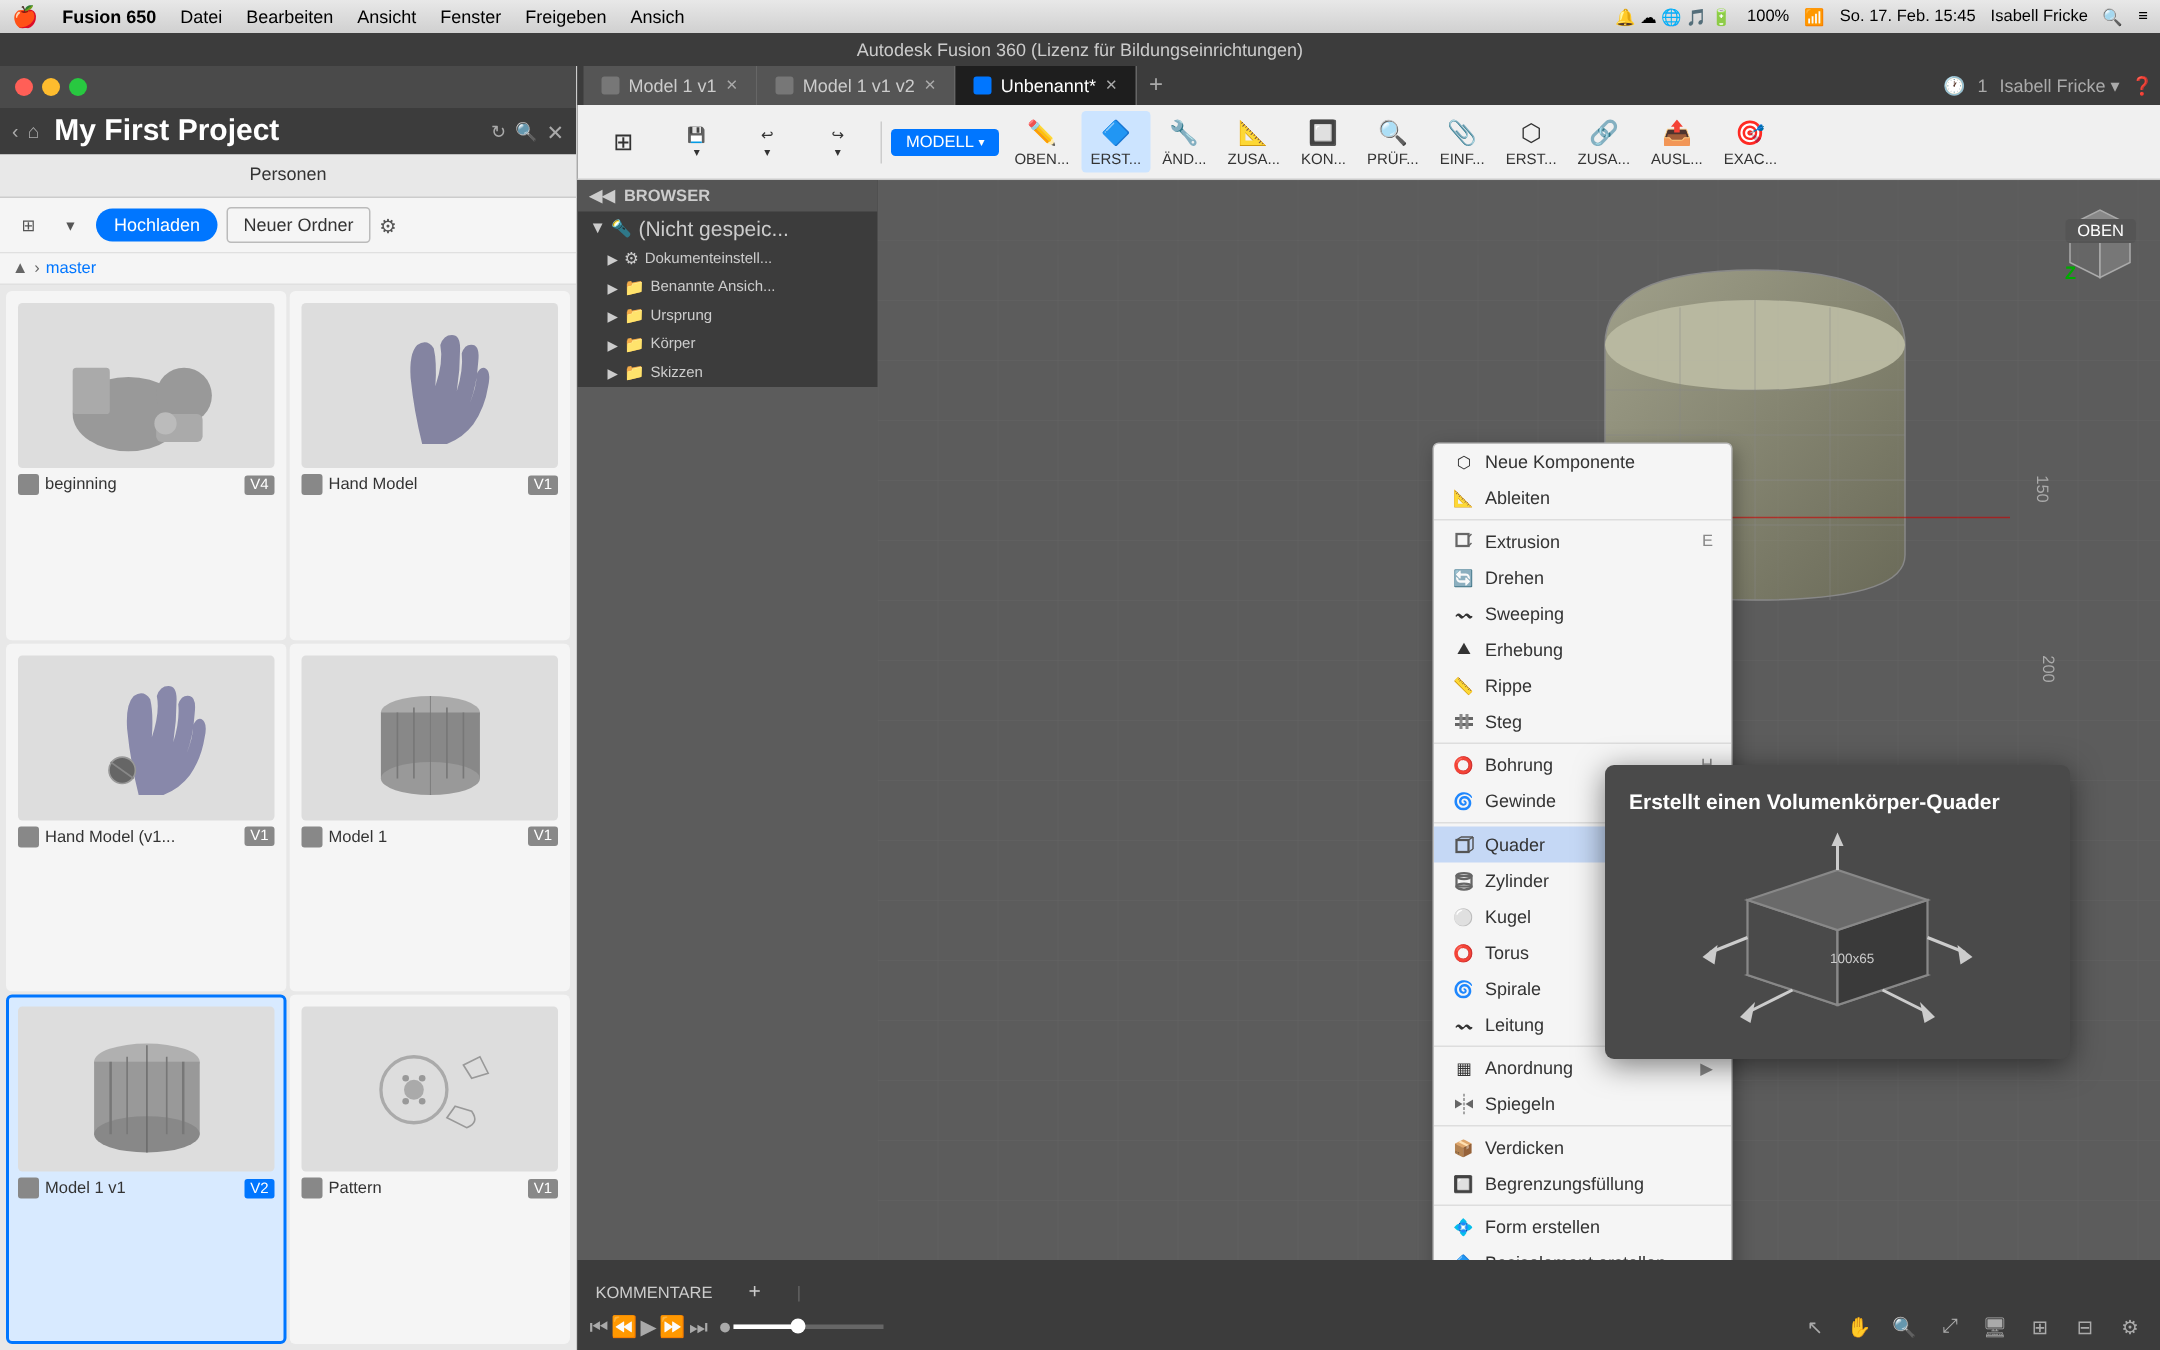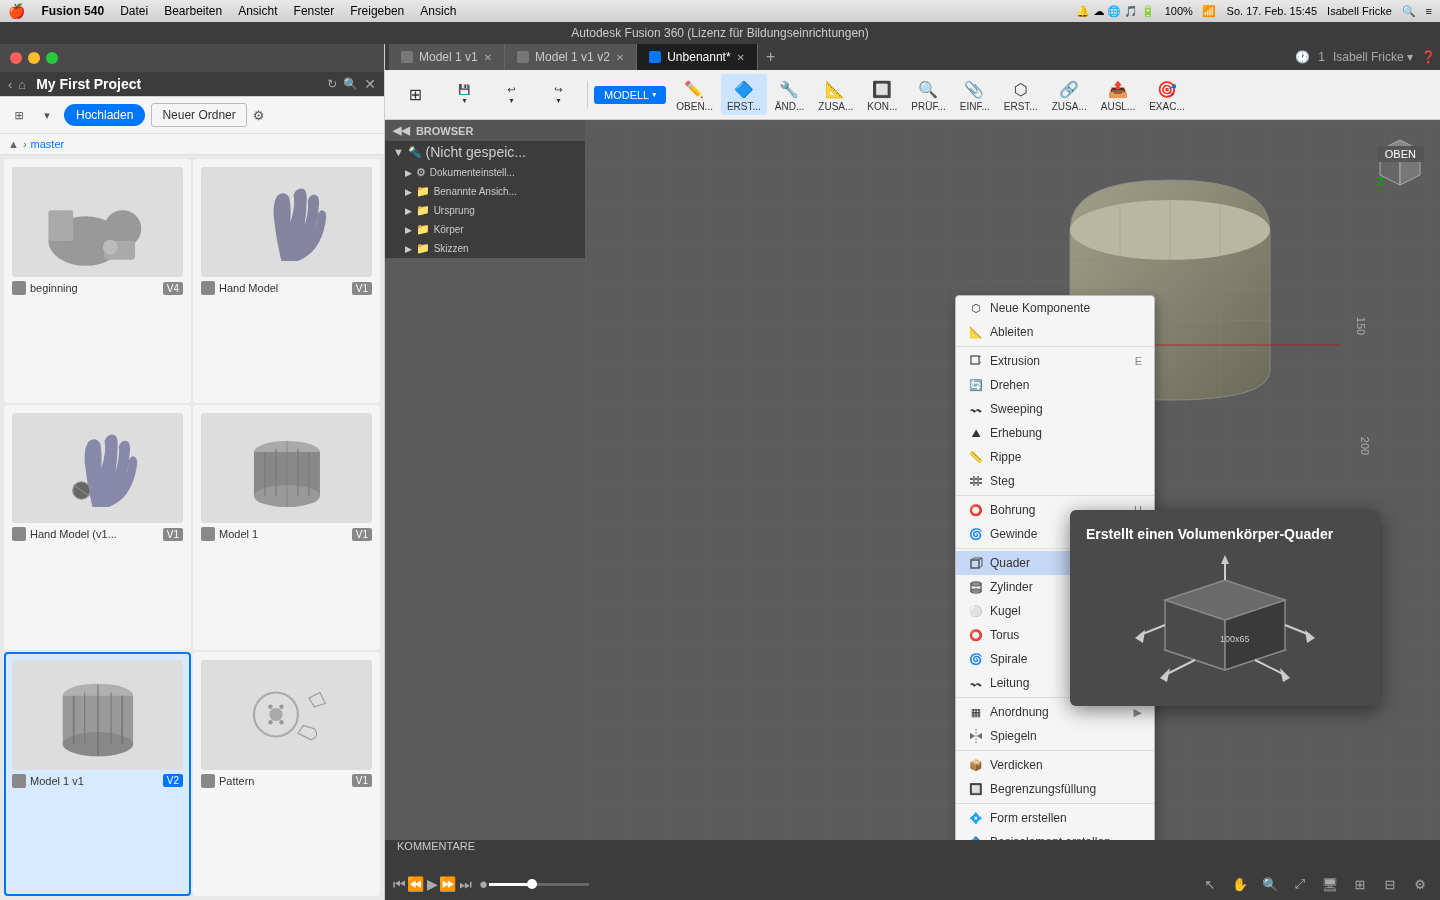--- a/index.html
+++ b/index.html
@@ -62,21 +62,21 @@
     .tl-green { background: #28c840; }
 
     .panel-nav {
       background: #3c3c3c;
       padding: 4px 8px;
       display: flex;
       align-items: center;
       gap: 6px;
     }
     .panel-nav .nav-icon { color: #aaa; font-size: 13px; cursor: pointer; }
-    .panel-title { color: #fff; font-size: 14px; font-weight: 600; flex: 1; margin-left: 4px; }
+    .panel-title { color: #fff; font-size: 20px; font-weight: 600; flex: 1; margin-left: 4px; }
     .panel-nav .sync-icon, .panel-nav .search-icon { color: #aaa; font-size: 12px; cursor: pointer; }
     .panel-nav .close-panel { color: #aaa; font-size: 14px; cursor: pointer; }
 
     .panel-tabs {
       display: flex;
       background: #e8e8e8;
       border-bottom: 1px solid #ccc;
     }
     .panel-tab {
       flex: 1;
@@ -322,26 +322,25 @@
       gap: 4px;
       cursor: pointer;
     }
     .indent-1 { padding-left: 20px; }
 
     
     .comments-bar {
       height: 28px;
       background: #3c3c3c;
       display: flex;
-      align-items: flex-start;
+      align-items: flex-end;
       padding: 0 12px;
       color: #ccc;
       font-size: 11px;
       gap: 24px;
-      flex-direction: column;
     }
 
     
     .bottom-toolbar {
       height: 32px;
       background: #3c3c3c;
       display: flex;
       align-items: center;
       justify-content: space-between;
       padding: 0 8px;
@@ -398,21 +397,21 @@
       display: flex;
       align-items: flex-end;
       justify-content: center;
     }
   </style>
 </head>
 <body>
 
 <div class="mac-menubar">
   <span class="apple">🍎</span>
-  <span style="font-weight:600">Fusion 540</span>
+  <span style="font-weight:600">Fusion 650</span>
   <span>Datei</span>
   <span>Bearbeiten</span>
   <span>Ansicht</span>
   <span>Fenster</span>
   <span>Freigeben</span>
   <span>Ansich</span>
   <div class="right-items">
     <span>🔔 ☁ 🌐 🎵 🔋</span>
     <span>100%</span>
     <span>📶</span>
@@ -442,20 +441,21 @@
     <div class="panel-nav">
       <span class="nav-icon">‹</span>
       <span class="nav-icon">⌂</span>
       <span class="panel-title">My First Project</span>
       <span class="sync-icon">↻</span>
       <span class="search-icon">🔍</span>
       <span class="close-panel">✕</span>
     </div>
 
     <div class="panel-tabs">
+      <div class="panel-tab">Personen</div>
     </div>
 
     <div class="panel-actions">
       <span class="view-icon">⊞</span>
       <span class="view-icon">▾</span>
       <button class="btn-upload">Hochladen</button>
       <button class="btn-new-folder">Neuer Ordner</button>
       <span class="btn-icon">⚙</span>
     </div>
 

